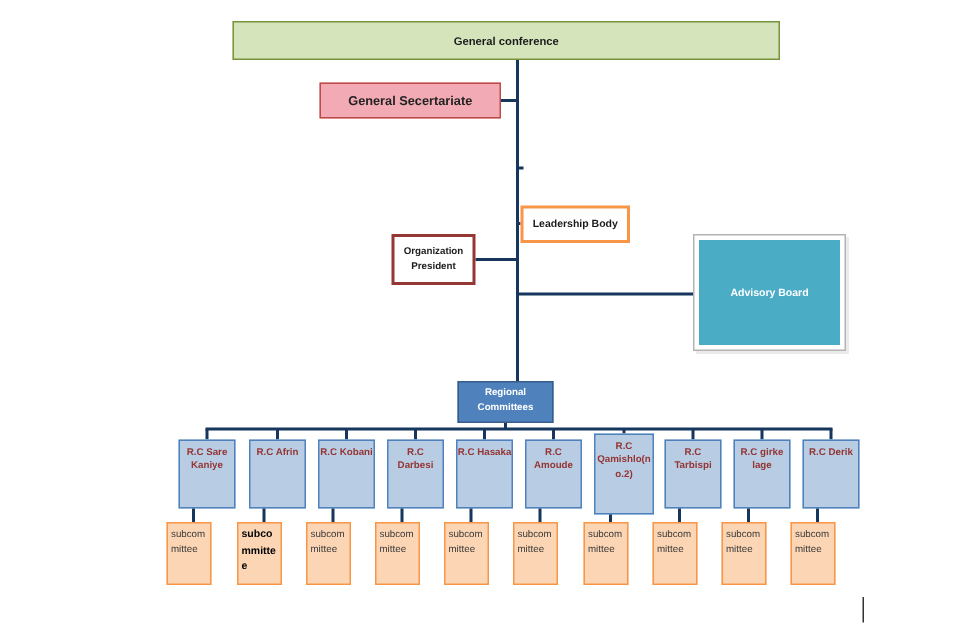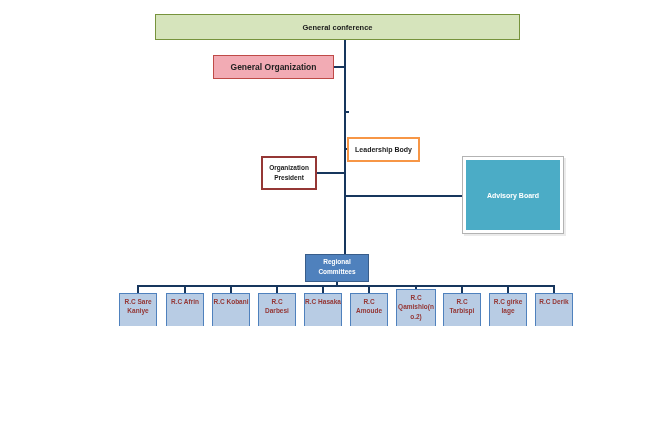--- a/index.html
+++ b/index.html
@@ -1,17 +1,17 @@
 <!DOCTYPE html>
 <html><head>
 <meta charset="utf-8">
 <style>
   html,body{margin:0;padding:0;background:#fff;}
   #canvas{
-    position:relative;width:646px;height:326px;background:#ffffff;overflow:hidden;
+    position:relative;width:646px;height:421px;background:#ffffff;overflow:hidden;
     font-family:"Liberation Sans",sans-serif;
   }
   .box{position:absolute;box-sizing:border-box;}
   .hline,.vline{position:absolute;background:#17365d;}
   .center{display:flex;align-items:center;justify-content:center;text-align:center;}
   .topcenter{display:flex;align-items:flex-start;justify-content:center;text-align:center;}
 
   .gc{background:#d6e4bc;border:1px solid #77933c;font-size:7.5px;font-weight:bold;color:#1a1a1a;}
   .gs{background:#f2abb4;border:1px solid #bf4a47;font-size:8.5px;font-weight:bold;color:#222;}
   .cc{background:#ffffff;border:2px solid #4bacc6;font-size:7.5px;font-weight:bold;color:#1a1a1a;}
@@ -41,21 +41,21 @@
   <div class="hline" style="left:316px;top:172px;width:28px;height:2px;"></div>
   <div class="hline" style="left:346px;top:195px;width:116px;height:2px;"></div>
   <div class="vline" style="left:336px;top:282px;width:2px;height:4px;"></div>
   <div class="hline" style="left:137px;top:285px;width:418px;height:2px;"></div>
 
   <div class="box gc center" style="left:155px;top:14px;width:365px;height:26px;">
     <span>General conference</span>
   </div>
 
   <div class="box gs center" style="left:213px;top:55px;width:121px;height:24px;">
-    <span>General Organization</span>
+    <span>General Secertariate</span>
   </div>
 
 
   <div class="box lb center" style="left:347px;top:137px;width:73px;height:25px;">
     <span>Leadership Body</span>
   </div>
 
   <div class="box op center" style="left:261px;top:156px;width:56px;height:34px;">
     <span>Organization President</span>
   </div>

